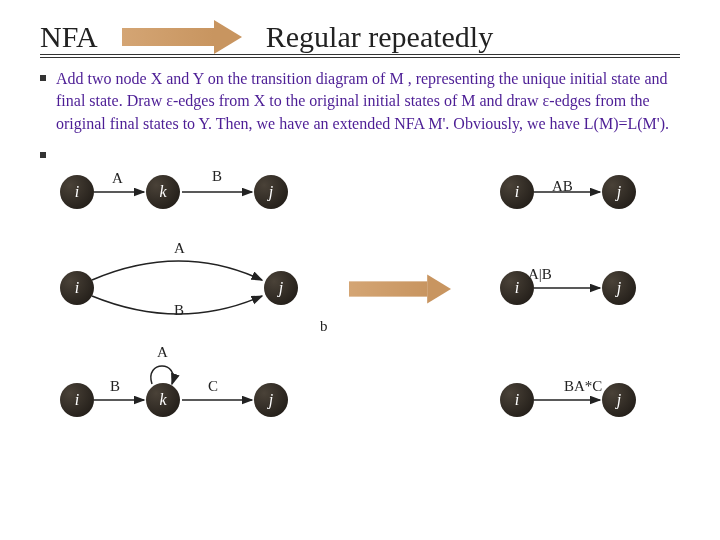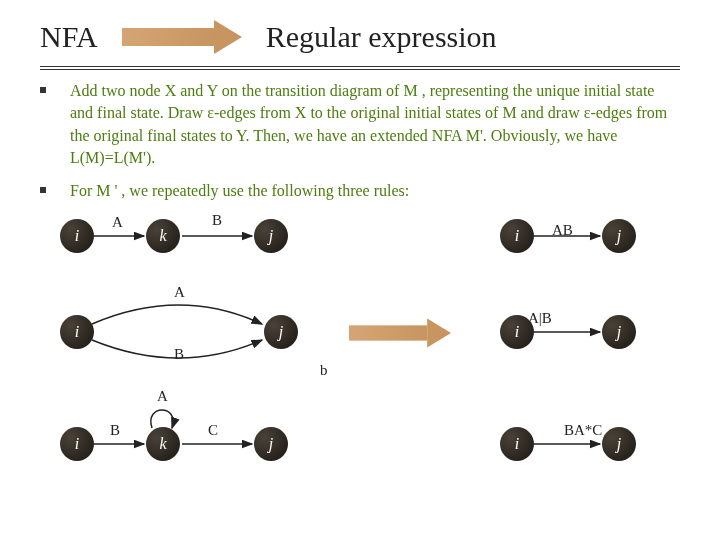--- a/index.html
+++ b/index.html
@@ -1,48 +1,47 @@
 <!DOCTYPE html>
 <html><head>
 <meta charset="utf-8">
 <style>
 body{margin:0;padding:0;font-family:Georgia,'Times New Roman',serif;background:#fff;width:720px;height:540px;overflow:hidden}
 .slide{padding:20px 40px;position:relative;width:640px;height:500px}
-.header{display:flex;align-items:center;gap:24px;border-bottom:4px double #333;padding-bottom:12px;margin-bottom:6px}
+.header{display:flex;align-items:center;gap:24px;border-bottom:4px double #333;padding-bottom:0;margin-bottom:6px}
 .h-nfa{font-size:30px;font-weight:400;color:#222}
 .h-re{font-size:30px;font-weight:400;color:#222}
-.bullet{display:flex;gap:24px;margin:10px 0;font-size:16px;line-height:1.4;color:#4d7c0f}
+.bullet{display:flex;gap:10px;margin:10px 0;font-size:16px;line-height:1.4;color:#4c1d95}
 .bullet .sq{width:6px;height:6px;background:#333;margin-top:7px;flex-shrink:0}
 .diagram-area{position:relative;width:640px;height:280px;margin-top:6px}
 .node{position:absolute;width:34px;height:34px;border-radius:50%;background:radial-gradient(circle at 30% 30%,#4a4238,#1a1612);color:#fff;display:flex;align-items:center;justify-content:center;font-size:16px;font-style:italic}
 .lbl{position:absolute;font-size:15px;color:#222}
 .big-arrow{width:120px;height:26px;position:relative}
 .big-arrow::before{content:"";position:absolute;left:0;top:4px;width:92px;height:18px;background:linear-gradient(90deg,#d4a574,#c89560)}
 .big-arrow::after{content:"";position:absolute;left:92px;top:-4px;border-left:28px solid #c89560;border-top:17px solid transparent;border-bottom:17px solid transparent}
 svg.arrows{position:absolute;top:0;left:0;width:640px;height:280px;pointer-events:none}
 </style>
 </head>
 <body>
 
 <div class="slide">
 
   <div class="header">
     <span class="h-nfa">NFA</span>
     <span class="big-arrow"></span>
-    <span class="h-re">Regular expression</span>
+    <span class="h-re">Regular repeatedly</span>
   </div>
 
   <div class="bullet">
     <span class="sq"></span>
     <span>Add two node X and Y on the transition diagram of M ,  representing the unique initial state and final state. Draw ε-edges from X to the original initial states of M and draw ε-edges from the original final states to Y. Then, we have an extended NFA M'. Obviously, we have L(M)=L(M').</span>
   </div>
 
   <div class="bullet">
     <span class="sq"></span>
-    <span>For M ' , we repeatedly use  the following three rules:</span>
   </div>
 
   <div class="diagram-area">
 
     <svg class="arrows">
       <defs>
         <marker id="ah" markerWidth="8" markerHeight="8" refX="7" refY="3" orient="auto">
           <path d="M0,0 L8,3 L0,6 Z" fill="#222"></path>
         </marker>
       </defs>

